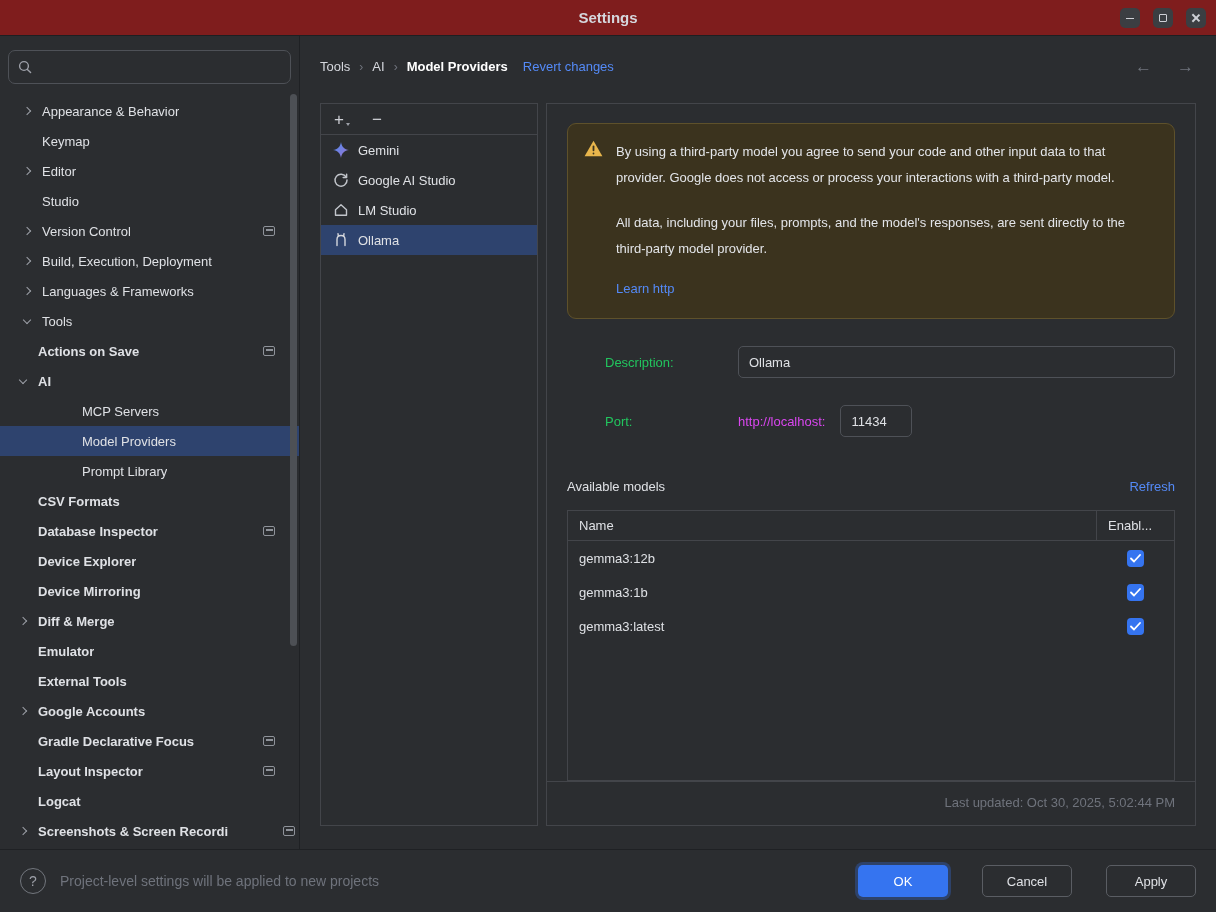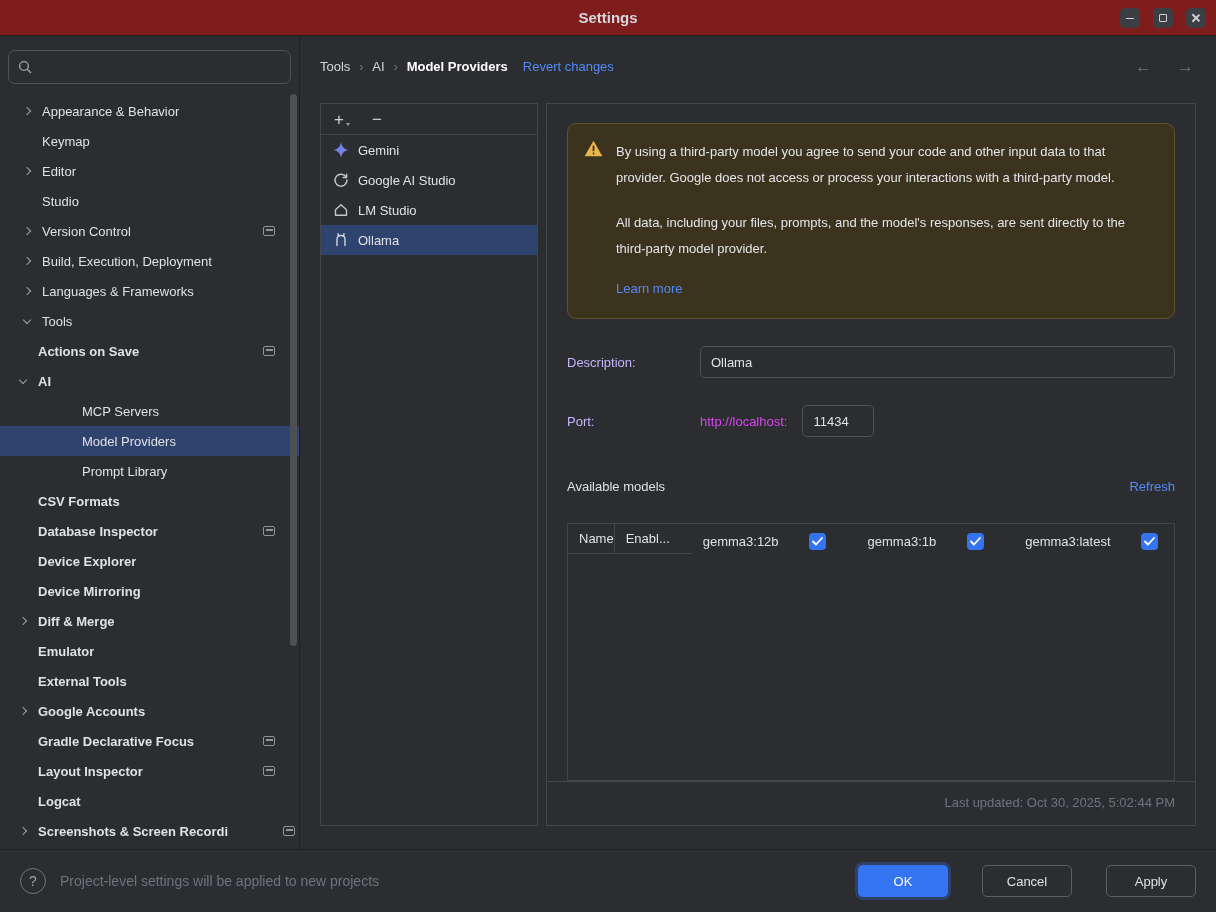--- a/index.html
+++ b/index.html
@@ -69,30 +69,30 @@
   .pdetails { flex:1; min-width:0; border:1px solid #43454a; display:flex; flex-direction:column; padding:19px 20px 0; }
   .banner { background:#3b331e; border:1px solid #5e512b; border-radius:9px; padding:15px 16px 16px; display:flex; gap:13px; }
   .banner .wicon { flex-shrink:0; margin-top:1px; }
   .banner .txt { line-height:26px; color:#e3e5e9; }
   .banner p { margin:0; }
   .banner p.p2 { margin-top:19px; }
   .learn { display:inline-block; margin-top:14px; color:#548af7; cursor:pointer; }
   .note { margin-top:27px; color:#6f737c; }
 
   .frow { display:flex; align-items:center; margin-top:27px; }
-  .flabel { width:133px; flex-shrink:0; color:#c4b5fd; }
+  .flabel { width:133px; flex-shrink:0; color:#22c55e;margin-left:38px; }
   .tinput { height:32px; border:1px solid #4e5157; border-radius:5px; background:transparent; color:#dfe1e5; padding:0 10px; font:inherit; outline:none; }
   .desc-input { flex:1; min-width:0; }
   .port-prefix { margin-right:15px; color:#d946ef; }
   .port-input { width:72px; }
 
   .models-row { display:flex; align-items:center; justify-content:space-between; margin-top:42px; }
   .refresh { color:#548af7; cursor:pointer; }
 
-  .mtable { margin-top:29px; border:1px solid #43454a; height:283px; display:flex; flex-direction:row; overflow:hidden; }
+  .mtable { margin-top:16px; border:1px solid #43454a; height:283px; display:flex; flex-direction:column; overflow:hidden; }
   .mhead { height:30px; flex-shrink:0; display:flex; border-bottom:1px solid #43454a; align-items:stretch; }
   .mhead .hname { flex:1; display:flex; align-items:center; padding-left:11px; }
   .mhead .hen { width:78px; border-left:1px solid #43454a; display:flex; align-items:center; padding-left:11px; }
   .mrow { height:34px; flex-shrink:0; display:flex; align-items:center; }
   .mrow .cname { flex:1; padding-left:11px; }
   .mrow .cen { width:78px; display:flex; justify-content:center; }
   .cb { width:17px; height:17px; border-radius:4px; background:#3574f0; display:flex; align-items:center; justify-content:center; cursor:pointer; }
 
   .panel-footer { margin:auto -20px 0; border-top:1px solid #43454a; padding:13px 20px 15px; text-align:right; color:#6f737c; }
 
@@ -333,21 +333,21 @@
 
           <div class="banner">
             <svg class="wicon" width="19" height="17" viewBox="0 0 19 17">
                 <path d="M9.5 0.8 L18.4 16.2 L0.6 16.2 Z" fill="#e8b64c"></path>
                 <rect x="8.6" y="5.6" width="1.8" height="5.6" rx="0.9" fill="#3b331e"></rect>
                 <rect x="8.6" y="12.6" width="1.8" height="1.9" rx="0.9" fill="#3b331e"></rect>
               </svg>
             <div class="txt">
               <p>By using a third-party model you agree to send your code and other input data to that provider. Google does not access or process your interactions with a third-party model.</p>
               <p class="p2">All data, including your files, prompts, and the model's responses, are sent directly to the third-party model provider.</p>
-              <span class="learn">Learn more</span>
+              <span class="learn">Learn http</span>
             </div>
           </div>
 
 
           <div class="frow">
             <span class="flabel">Description:</span>
             <input class="tinput desc-input" type="text" value="Ollama" style="">
           </div>
 
           <div class="frow">

